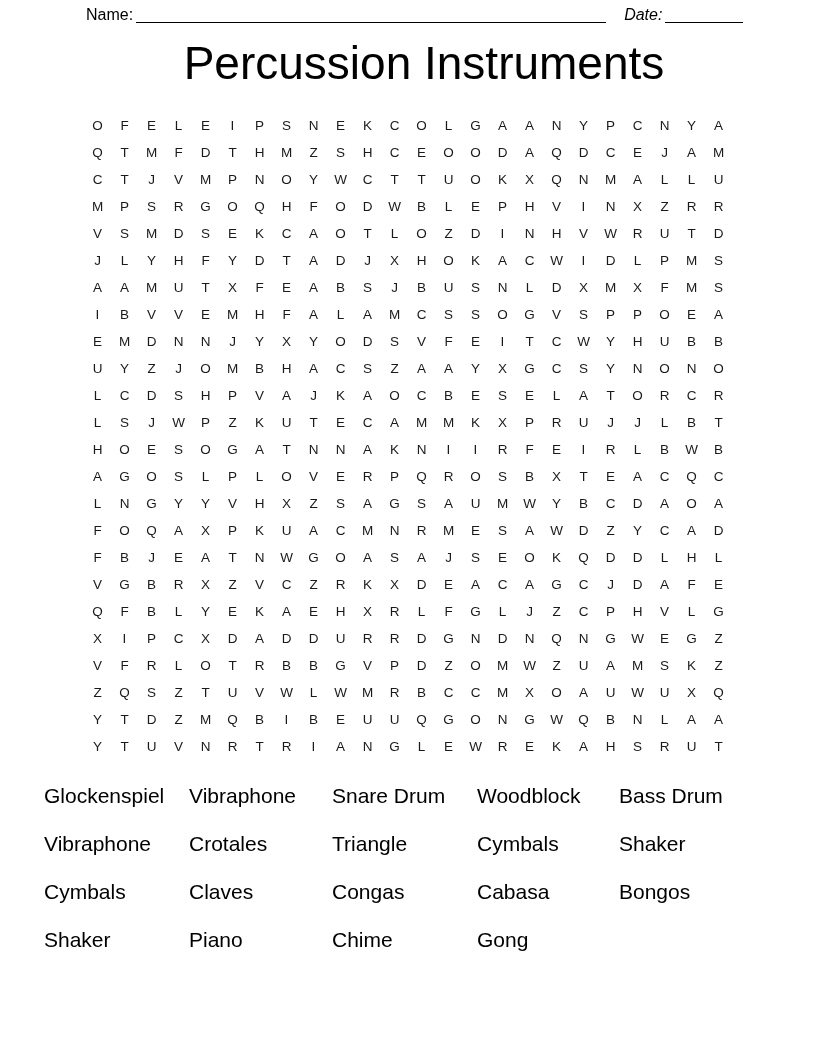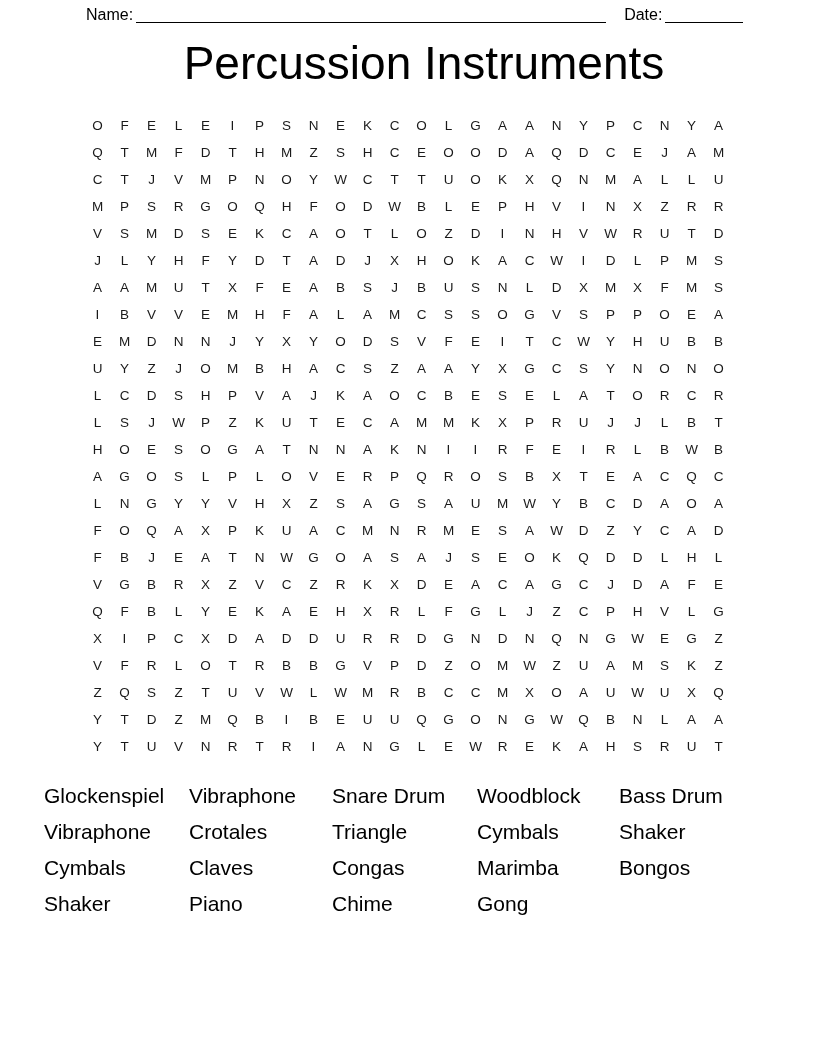--- a/index.html
+++ b/index.html
@@ -33,21 +33,21 @@
   }
   .name-label { white-space: nowrap; }
   .name-rule {
     flex: 0 0 auto;
     width: 470px;
     border-bottom: 1px solid #000;
     height: 14px;
     margin-left: 3px;
     margin-right: 18px;
   }
-  .date-label { white-space: nowrap; }
+  .date-label { white-space: nowrap; font-style: italic; }
   .date-rule {
     flex: 0 0 auto;
     width: 78px;
     border-bottom: 1px solid #000;
     height: 14px;
     margin-left: 3px;
   }
 
   
   .puzzle-title {
@@ -89,21 +89,21 @@
   }
 
   
   .word-list {
     position: absolute;
     top: 778px;
     left: 44px;
     width: 730px;
     display: grid;
     grid-template-columns: 145px 143px 145px 142px 150px;
-    row-gap: 0px;
+    row-gap: 12px;
   }
   .word-item {
     font-size: 21px;
     line-height: 36px;
     font-family: "Liberation Sans", sans-serif;
     white-space: nowrap;
     color: #000;
   }
   .word-item.empty { visibility: hidden; }
 </style>
@@ -757,21 +757,21 @@
     <div class="word-item">Woodblock</div>
     <div class="word-item">Bass Drum</div>
     <div class="word-item">Vibraphone</div>
     <div class="word-item">Crotales</div>
     <div class="word-item">Triangle</div>
     <div class="word-item">Cymbals</div>
     <div class="word-item">Shaker</div>
     <div class="word-item">Cymbals</div>
     <div class="word-item">Claves</div>
     <div class="word-item">Congas</div>
-    <div class="word-item">Marimba</div>
+    <div class="word-item">Cabasa</div>
     <div class="word-item">Bongos</div>
     <div class="word-item">Shaker</div>
     <div class="word-item">Piano</div>
     <div class="word-item">Chime</div>
     <div class="word-item">Gong</div>
     <div class="word-item empty"></div>
     <div class="word-item empty"></div>
     <div class="word-item empty"></div>
     <div class="word-item empty"></div>
   </div>

